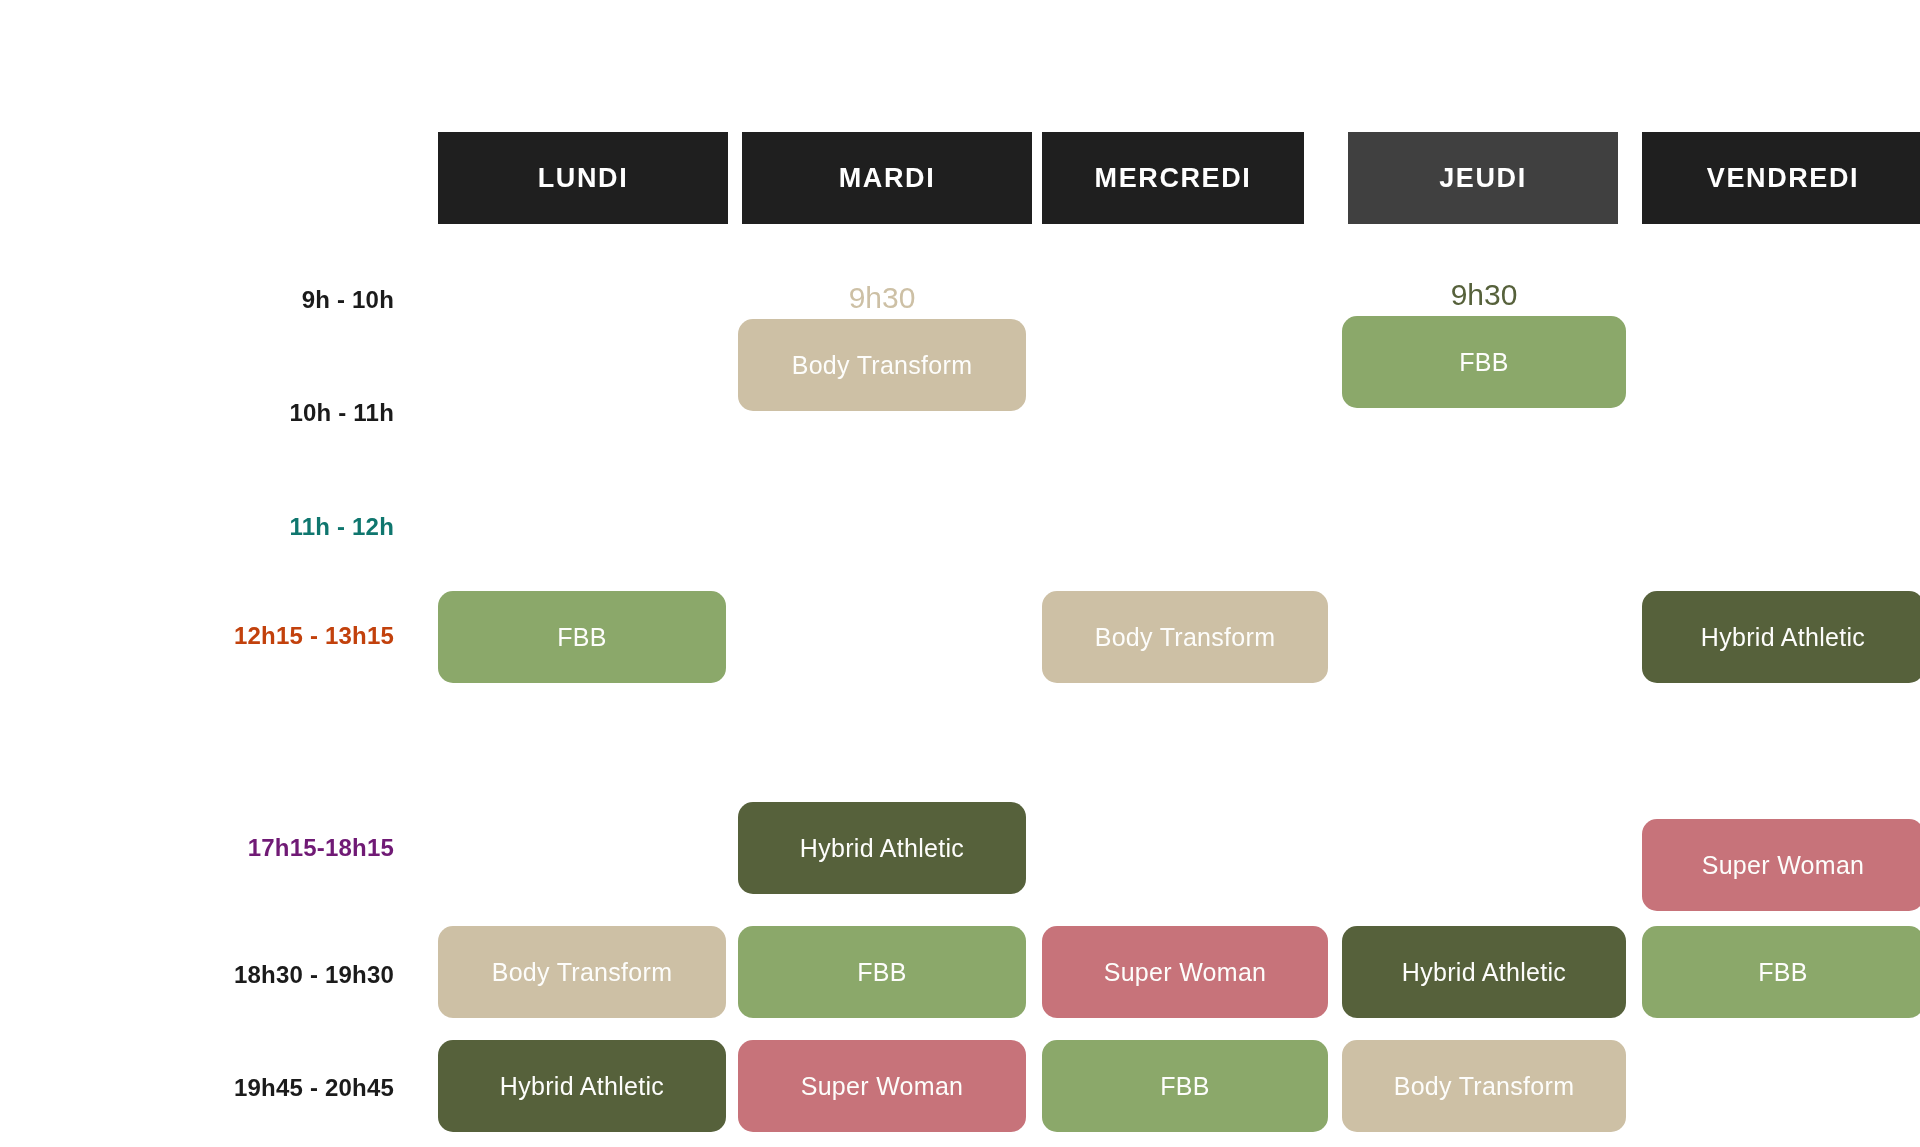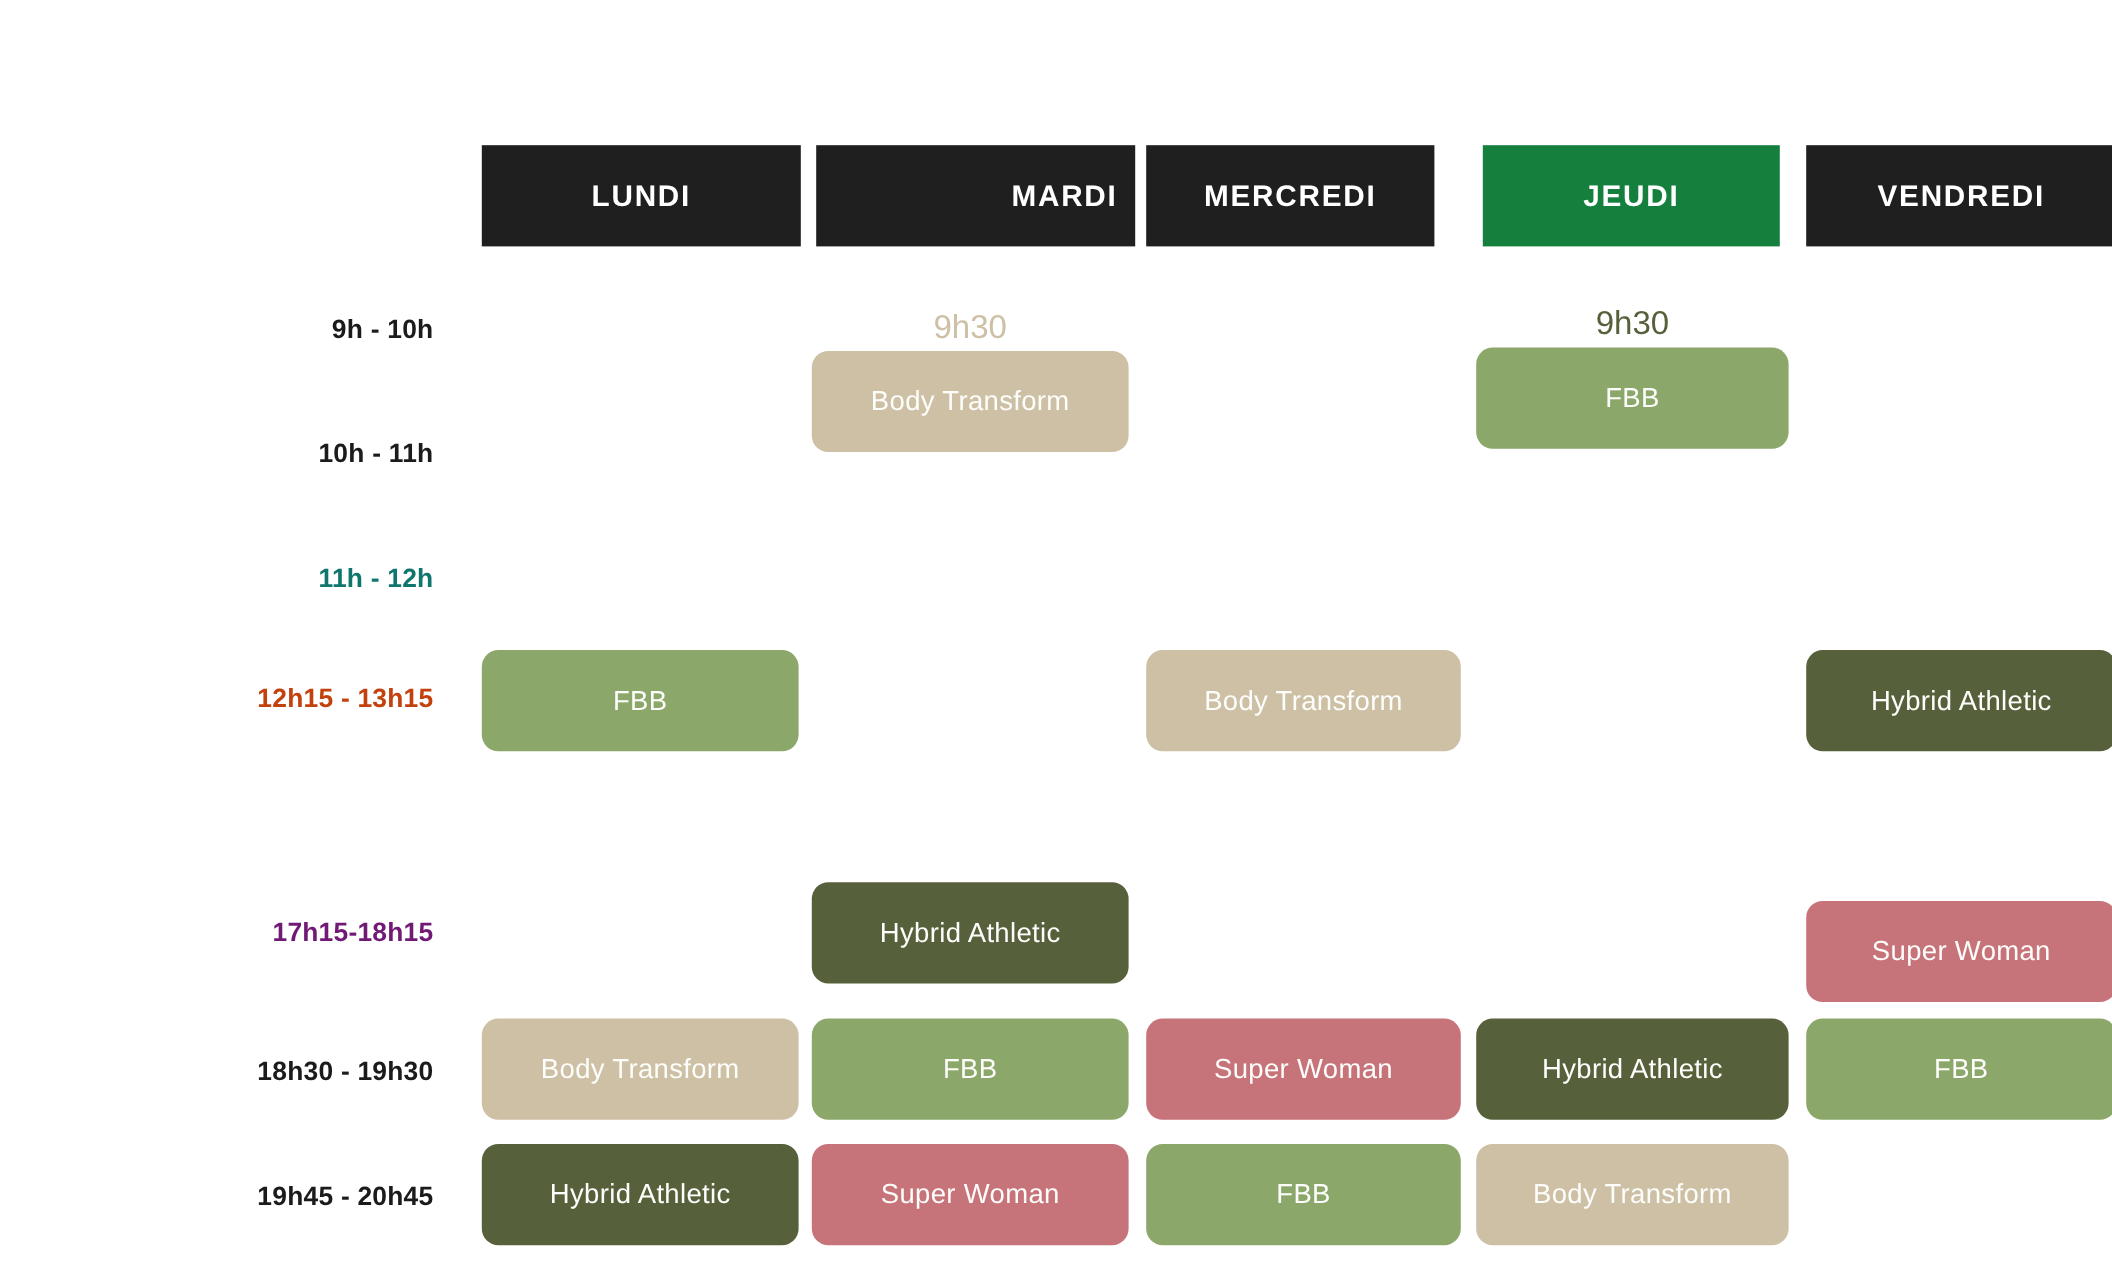--- a/index.html
+++ b/index.html
@@ -86,27 +86,27 @@
   }
 </style>
 </head>
 <body>
 
 <div id="schedule-root">
   <div id="day-header-row">
       <div class="day-header" style="left: 374px; top: 68px; width: 290px; background: rgb(31, 31, 31);">
         <span class="day-header-label" style="color: rgb(255, 255, 255);">LUNDI</span>
       </div>
-      <div class="day-header" style="left: 678px; top: 68px; width: 290px; background: rgb(31, 31, 31); justify-content: flex-end;">
+      <div class="day-header" style="left: 678px; top: 68px; width: 290px; background: rgb(31, 31, 31);">
         <span class="day-header-label" style="color: rgb(255, 255, 255);">MARDI</span>
       </div>
       <div class="day-header" style="left: 978px; top: 68px; width: 262px; background: rgb(31, 31, 31);">
         <span class="day-header-label" style="color: rgb(255, 255, 255);">MERCREDI</span>
       </div>
-      <div class="day-header" style="left: 1284px; top: 68px; width: 270px; background: #15803d;">
+      <div class="day-header" style="left: 1284px; top: 68px; width: 270px; background: #404040;">
         <span class="day-header-label" style="color: rgb(255, 255, 255);">JEUDI</span>
       </div>
       <div class="day-header" style="left: 1578px; top: 68px; width: 282px; background: rgb(31, 31, 31);">
         <span class="day-header-label" style="color: rgb(255, 255, 255);">VENDREDI</span>
       </div>
     </div>
   <div id="time-label-rail">
       <div class="time-label time-rail" style="top: 222px; color: rgb(27, 27, 27);">9h - 10h</div>
       <div class="time-label time-rail" style="top: 335px; color: rgb(27, 27, 27);">10h - 11h</div>
       <div class="time-label time-rail" style="top: 449px; color: #0f766e;">11h - 12h</div>

